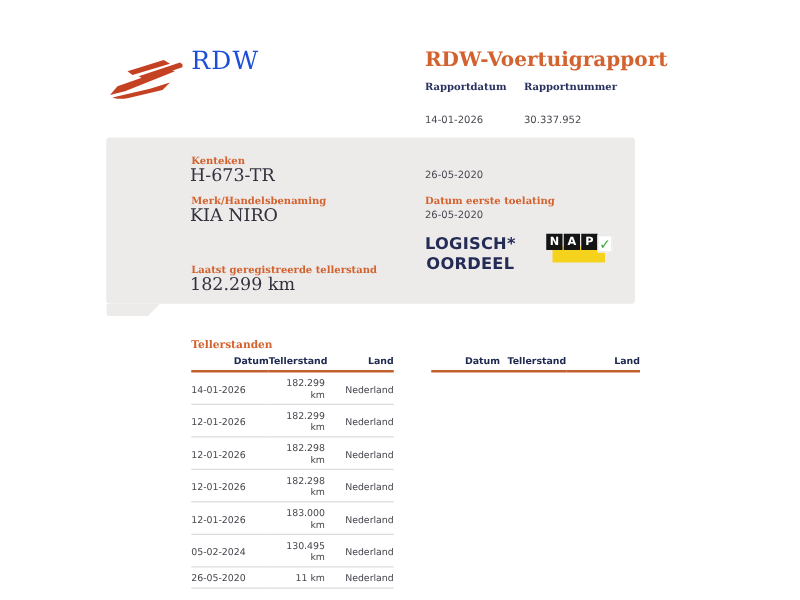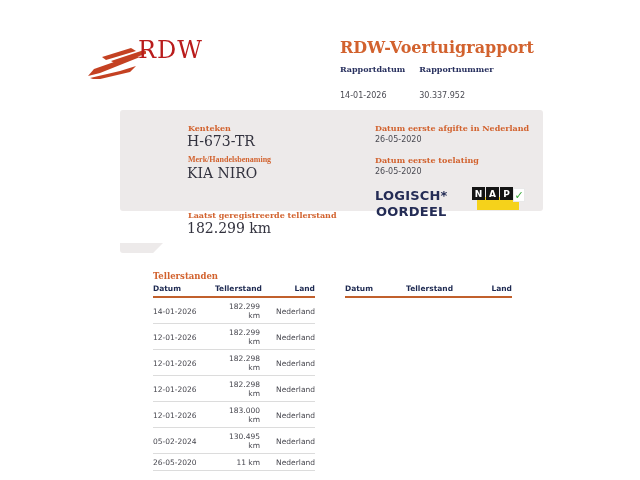--- a/index.html
+++ b/index.html
@@ -1,32 +1,32 @@
 <!DOCTYPE html>
 <html><head>
 <meta charset="utf-8">
 <style>
   * { margin:0; padding:0; box-sizing:border-box; }
   html,body { width:640px; height:480px; background:#ffffff; overflow:hidden; }
   body { position:relative; font-family:"DejaVu Sans", sans-serif; color:#45454d; }
 
   
   .logo-mark { position:absolute; left:86px; top:41px; width:60px; height:38px; }
-  .logo-text { position:absolute; left:138px; top:36px; font-family:"DejaVu Serif", serif;
-               font-size:24px; letter-spacing:1px; color:#b91c1c; }
+  .logo-text { position:absolute; left:153px; top:36px; font-family:"DejaVu Serif", serif;
+               font-size:20px; letter-spacing:1px; color:#1d4ed8; }
   .doc-title { position:absolute; left:340px; top:38px; font-family:"DejaVu Serif", serif;
                font-size:16px; font-weight:bold; color:#d2622e; }
   .report-meta { position:absolute; left:340px; top:64px; display:flex; gap:14px; }
   .report-meta .col { display:flex; flex-direction:column; gap:17px; }
   .meta-label { font-family:"DejaVu Serif", serif; font-weight:bold; font-size:8px; color:#28305e; }
   .meta-value { font-size:8px; color:#4a4a52; }
 
   
-  .panel { position:absolute; left:85px; top:110px; width:423px; height:101px;
-           background:#edeaea; border-radius:3px;margin-left:35px; }
+  .panel { position:absolute; left:85px; top:110px; width:423px; height:133px;
+           background:#edeaea; border-radius:3px; }
   .panel::after { content:""; position:absolute; left:0; top:133px; width:43px; height:10px;
                   background:#edeaea; border-radius:0 0 0 3px;
                   clip-path:polygon(0 0, 100% 0, 77% 100%, 0 100%); }
   .p-label { position:absolute; font-family:"DejaVu Serif", serif; font-weight:bold;
              font-size:8px; color:#d2622e; white-space:nowrap; }
   .p-big   { position:absolute; font-family:"DejaVu Serif", serif; font-size:14px;
              color:#32323e; white-space:nowrap; }
   .p-small { position:absolute; font-size:8px; color:#4a4a52; white-space:nowrap; }
 
   .verdict { position:absolute; left:255px; top:78px; font-size:13px; font-weight:bold;
@@ -43,21 +43,21 @@
                border:1px solid #e9e9e9; display:flex; align-items:center; justify-content:center;
                color:#3aa83a; font-size:11px; font-weight:bold; }
 
   
   .section-heading { position:absolute; left:153px; top:271px; font-family:"DejaVu Serif", serif;
                      font-weight:bold; font-size:8.5px; color:#d2622e;text-align:right; }
   table { border-collapse:collapse; table-layout:fixed; }
   .meter-table-1 { position:absolute; left:153px; top:284px; width:162px; }
   .meter-table-2 { position:absolute; left:345px; top:284px; width:167px; }
   th { font-size:7.5px; font-weight:bold; color:#1d2951; padding:0 0 3px 0;
-       border-bottom:2px solid #c1602c; text-align:left; }
+       border-bottom:2px solid #c1602c; text-align:right; }
   th.r, td.r { text-align:right; }
   td { font-size:7.5px; color:#46464e; padding:4px 0 3px 0; border-bottom:1px solid #dcdcdc; }
   .meter-table-1 col:nth-child(1) { width:62px; }
   .meter-table-1 col:nth-child(2) { width:45px; }
   .meter-table-1 col:nth-child(3) { width:55px; }
   .meter-table-2 col:nth-child(1) { width:55px; }
   .meter-table-2 col:nth-child(2) { width:53px; }
   .meter-table-2 col:nth-child(3) { width:59px; }
 </style>
 </head>
@@ -82,26 +82,25 @@
   </div>
   <div class="col">
     <span class="meta-label">Rapportnummer</span>
     <span class="meta-value">30.337.952</span>
   </div>
 </div>
 
 <div class="panel">
   <span class="p-label" style="left:68px; top:13px;">Kenteken</span>
   <span class="p-big" style="left:67px; top:23px;">H-673-TR</span>
-  <span class="p-label" style="left:68px; top:45px;font-family:Liberation Serif, serif;">Merk/Handelsbenaming</span>
+  <span class="p-label" style="left:68px; top:45px;">Merk/Handelsbenaming</span>
   <span class="p-big" style="left:67px; top:55px;">KIA NIRO</span>
   <span class="p-label" style="left:68px; top:100px;">Laatst geregistreerde tellerstand</span>
   <span class="p-big" style="left:67px; top:110px;">182.299 km</span>
 
-  <span class="p-label" style="left:255px; top:13px;">Datum eerste afgifte in Nederland</span>
   <span class="p-small" style="left:255px; top:25px;">26-05-2020</span>
   <span class="p-label" style="left:255px; top:45px;">Datum eerste toelating</span>
   <span class="p-small" style="left:255px; top:57px;">26-05-2020</span>
 
   <div class="verdict">
     <div>LOGISCH*</div>
     <div>OORDEEL</div>
   </div>
 
   <div class="nap">

